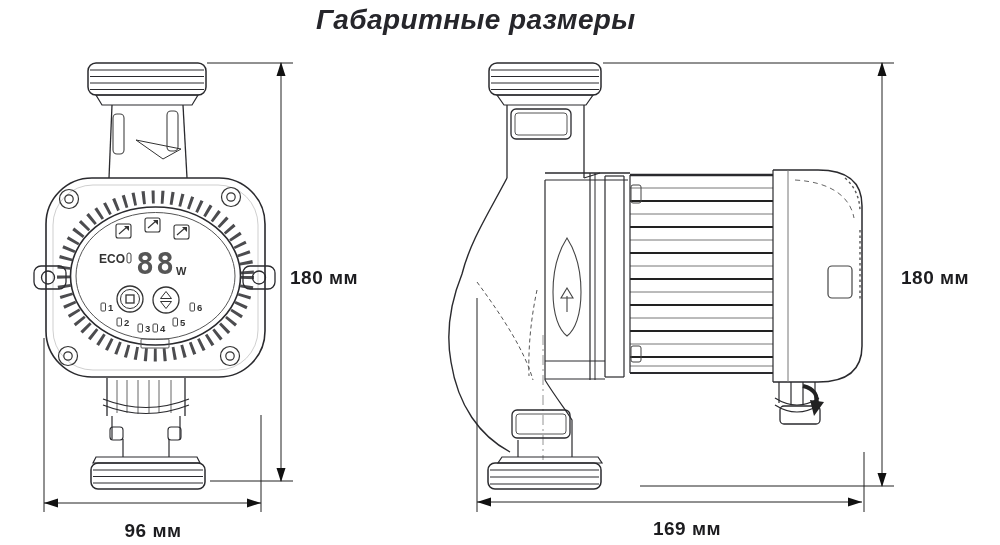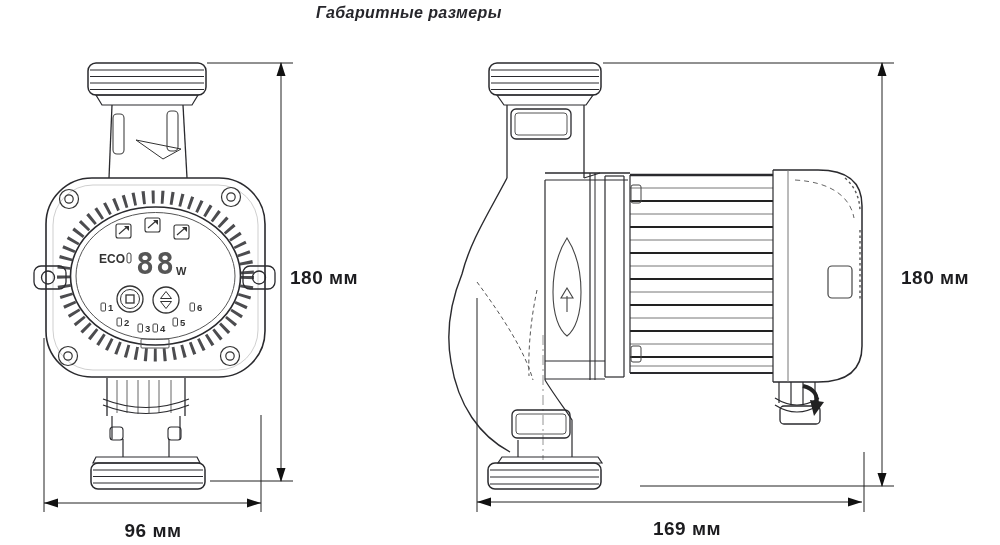--- a/index.html
+++ b/index.html
@@ -1,18 +1,18 @@
 <!DOCTYPE html>
 <html><head>
 <meta charset="utf-8">
 <style>
   html,body{margin:0;padding:0;background:#fff;}
   .page{position:relative;width:1000px;height:545px;background:#ffffff;overflow:hidden;
         font-family:"Liberation Sans",sans-serif;}
-  .title{position:absolute;left:316px;top:4px;font-size:16px;font-weight:bold;
+  .title{position:absolute;left:316px;top:4px;font-size:28px;font-weight:bold;
          font-style:italic;color:#26262b;letter-spacing:.4px;white-space:nowrap;}
   svg{position:absolute;left:0;top:0;}
   svg text{font-family:"Liberation Sans",sans-serif;}
   .dimlabel{font-size:19px;font-weight:600;fill:#1c1c1f;letter-spacing:.5px;}
   .lcd{font-family:"DejaVu Sans Mono",monospace;font-weight:bold;fill:#565656;letter-spacing:2px;font-size:30px;}
   .small{font-size:9.5px;fill:#333;font-weight:600;}
 </style>
 </head>
 <body>
 

